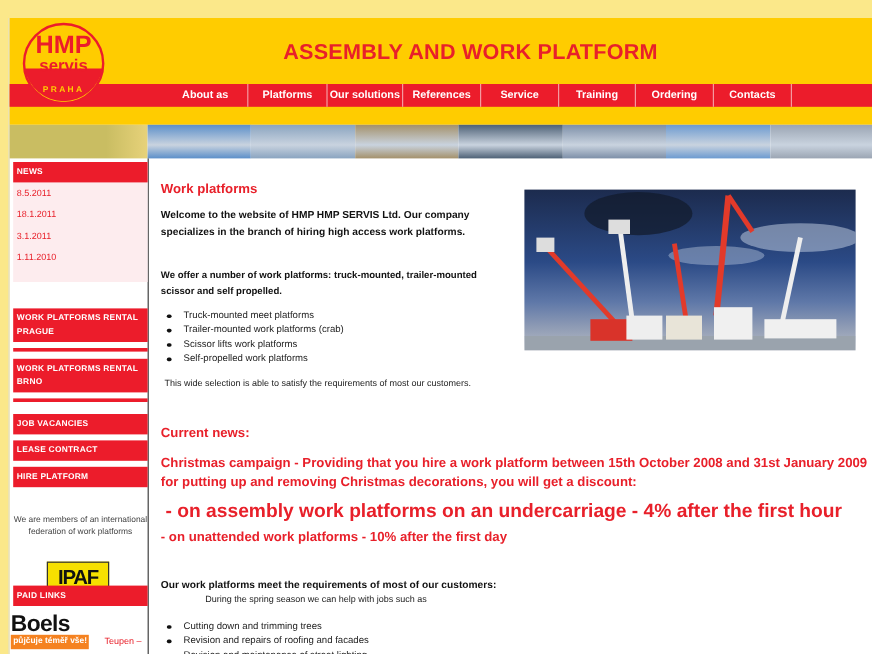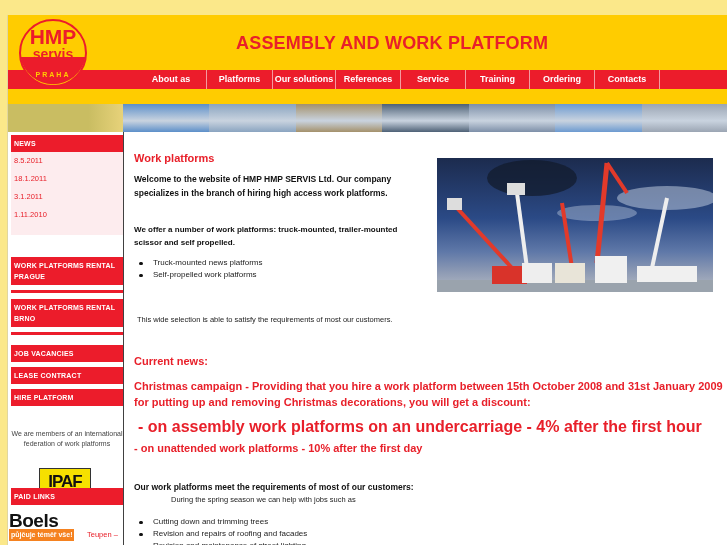--- a/index.html
+++ b/index.html
@@ -177,21 +177,23 @@
       <div class="boels-tag">půjčuje téměř vše!</div>
       <div class="teupen">Teupen –</div>
     </div>
   </div>
 
   <div class="main">
     <div class="h1">Work platforms</div>
     <div class="intro">Welcome to the website of HMP HMP SERVIS Ltd. Our company specializes in the branch of hiring high access work platforms.</div>
     <div class="offer">We offer a number of work platforms: truck-mounted, trailer-mounted scissor and self propelled.</div>
     <ul class="bl" id="types-list" style="left:0; top:125px;">
-        <li>Truck-mounted news platforms</li>
+        <li>Truck-mounted meet platforms</li>
+        <li>Trailer-mounted work platforms (crab)</li>
+        <li>Scissor lifts work platforms</li>
         <li>Self-propelled work platforms</li>
       </ul>
     <div class="wide">This wide selection is able to satisfy the requirements of most our customers.</div>
 
     <div class="photo">
       <svg width="276" height="134" viewBox="0 0 276 134">
         <ellipse cx="95" cy="20" rx="45" ry="18" fill="#111a2a" opacity="0.7"></ellipse>
         <ellipse cx="230" cy="40" rx="50" ry="12" fill="#c8d4e6" opacity="0.5"></ellipse>
         <ellipse cx="160" cy="55" rx="40" ry="8" fill="#c8d4e6" opacity="0.4"></ellipse>
         <rect x="0" y="122" width="276" height="12" fill="#9aa3ad"></rect>

